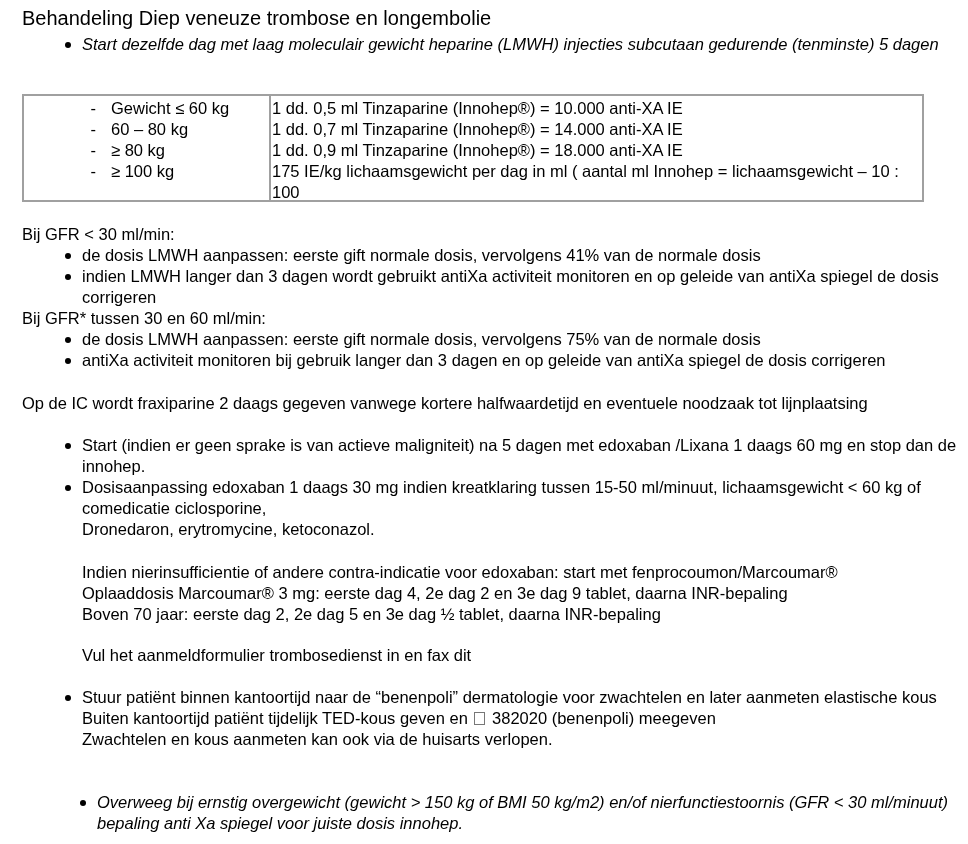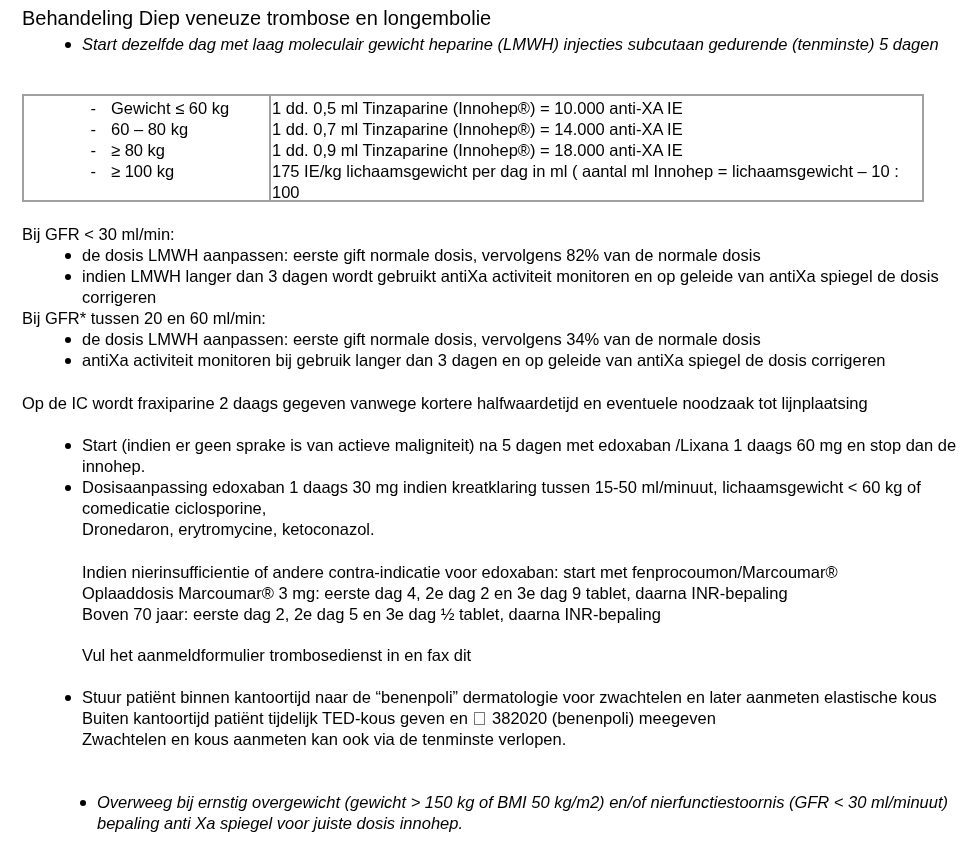--- a/index.html
+++ b/index.html
@@ -127,33 +127,33 @@
     <div class="dose-cell">1 dd. 0,7 ml Tinzaparine (Innohep®) = 14.000 anti-XA IE</div>
     <div class="dose-cell">1 dd. 0,9 ml Tinzaparine (Innohep®) = 18.000 anti-XA IE</div>
     <div class="dose-cell">175 IE/kg lichaamsgewicht per dag in ml ( aantal ml Innohep = lichaamsgewicht – 10 : 100</div>
   </div>
 </div>
 
 <div class="abs plain-line" style="left:22px; top:224px;">Bij GFR &lt; 30 ml/min:</div>
 <ul class="bullets abs" style="left:82px; top:245px; width:880px;">
   <li>
     <span class="bullet"></span>
-    <span>de dosis LMWH aanpassen: eerste gift normale dosis, vervolgens 82% van de normale dosis</span>
+    <span>de dosis LMWH aanpassen: eerste gift normale dosis, vervolgens 41% van de normale dosis</span>
   </li>
   <li>
     <span class="bullet"></span>
     <span>indien LMWH langer dan 3 dagen wordt gebruikt antiXa activiteit monitoren en op geleide van antiXa spiegel de dosis corrigeren</span>
   </li>
 </ul>
 
-<div class="abs plain-line" style="left:22px; top:308px;">Bij GFR* tussen 20 en 60 ml/min:</div>
+<div class="abs plain-line" style="left:22px; top:308px;">Bij GFR* tussen 30 en 60 ml/min:</div>
 <ul class="bullets abs" style="left:82px; top:329px; width:886px;">
   <li>
     <span class="bullet"></span>
-    <span>de dosis LMWH aanpassen: eerste gift normale dosis, vervolgens 34% van de normale dosis</span>
+    <span>de dosis LMWH aanpassen: eerste gift normale dosis, vervolgens 75% van de normale dosis</span>
   </li>
   <li style="white-space:nowrap;">
     <span class="bullet"></span>
     <span>antiXa activiteit monitoren bij gebruik langer dan 3 dagen en op geleide van antiXa spiegel de dosis corrigeren</span>
   </li>
 </ul>
 
 <div class="abs plain-line" style="left:22px; top:393px;">Op de IC wordt fraxiparine 2 daags gegeven vanwege kortere  halfwaardetijd en eventuele noodzaak tot lijnplaatsing</div>
 
 <ul class="bullets abs" style="left:82px; top:435px; width:880px;">
@@ -178,21 +178,21 @@
 
 <ul class="bullets abs" style="left:82px; top:687px; width:880px;">
   <li>
     <span class="bullet"></span>
     <span>Stuur patiënt binnen kantoortijd naar de “benenpoli” dermatologie voor zwachtelen en later aanmeten elastische kous</span>
     <div class="plain-line">
       <span>Buiten kantoortijd patiënt tijdelijk TED-kous geven en</span>
       <span class="phone-box"></span>
       <span>382020 (benenpoli) meegeven</span>
     </div>
-    <div class="plain-line">Zwachtelen en kous aanmeten kan ook via de tenminste verlopen.</div>
+    <div class="plain-line">Zwachtelen en kous aanmeten kan ook via de huisarts verlopen.</div>
   </li>
 </ul>
 
 <ul class="bullets abs" style="left:97px; top:792px; width:870px;font-style:italic;">
   <li>
     <span class="bullet"></span>
     <span>Overweeg bij ernstig overgewicht (gewicht &gt; 150 kg of BMI 50 kg/m2) en/of nierfunctiestoornis (GFR &lt; 30 ml/minuut) bepaling anti Xa spiegel voor juiste dosis innohep.</span>
   </li>
 </ul>
 

